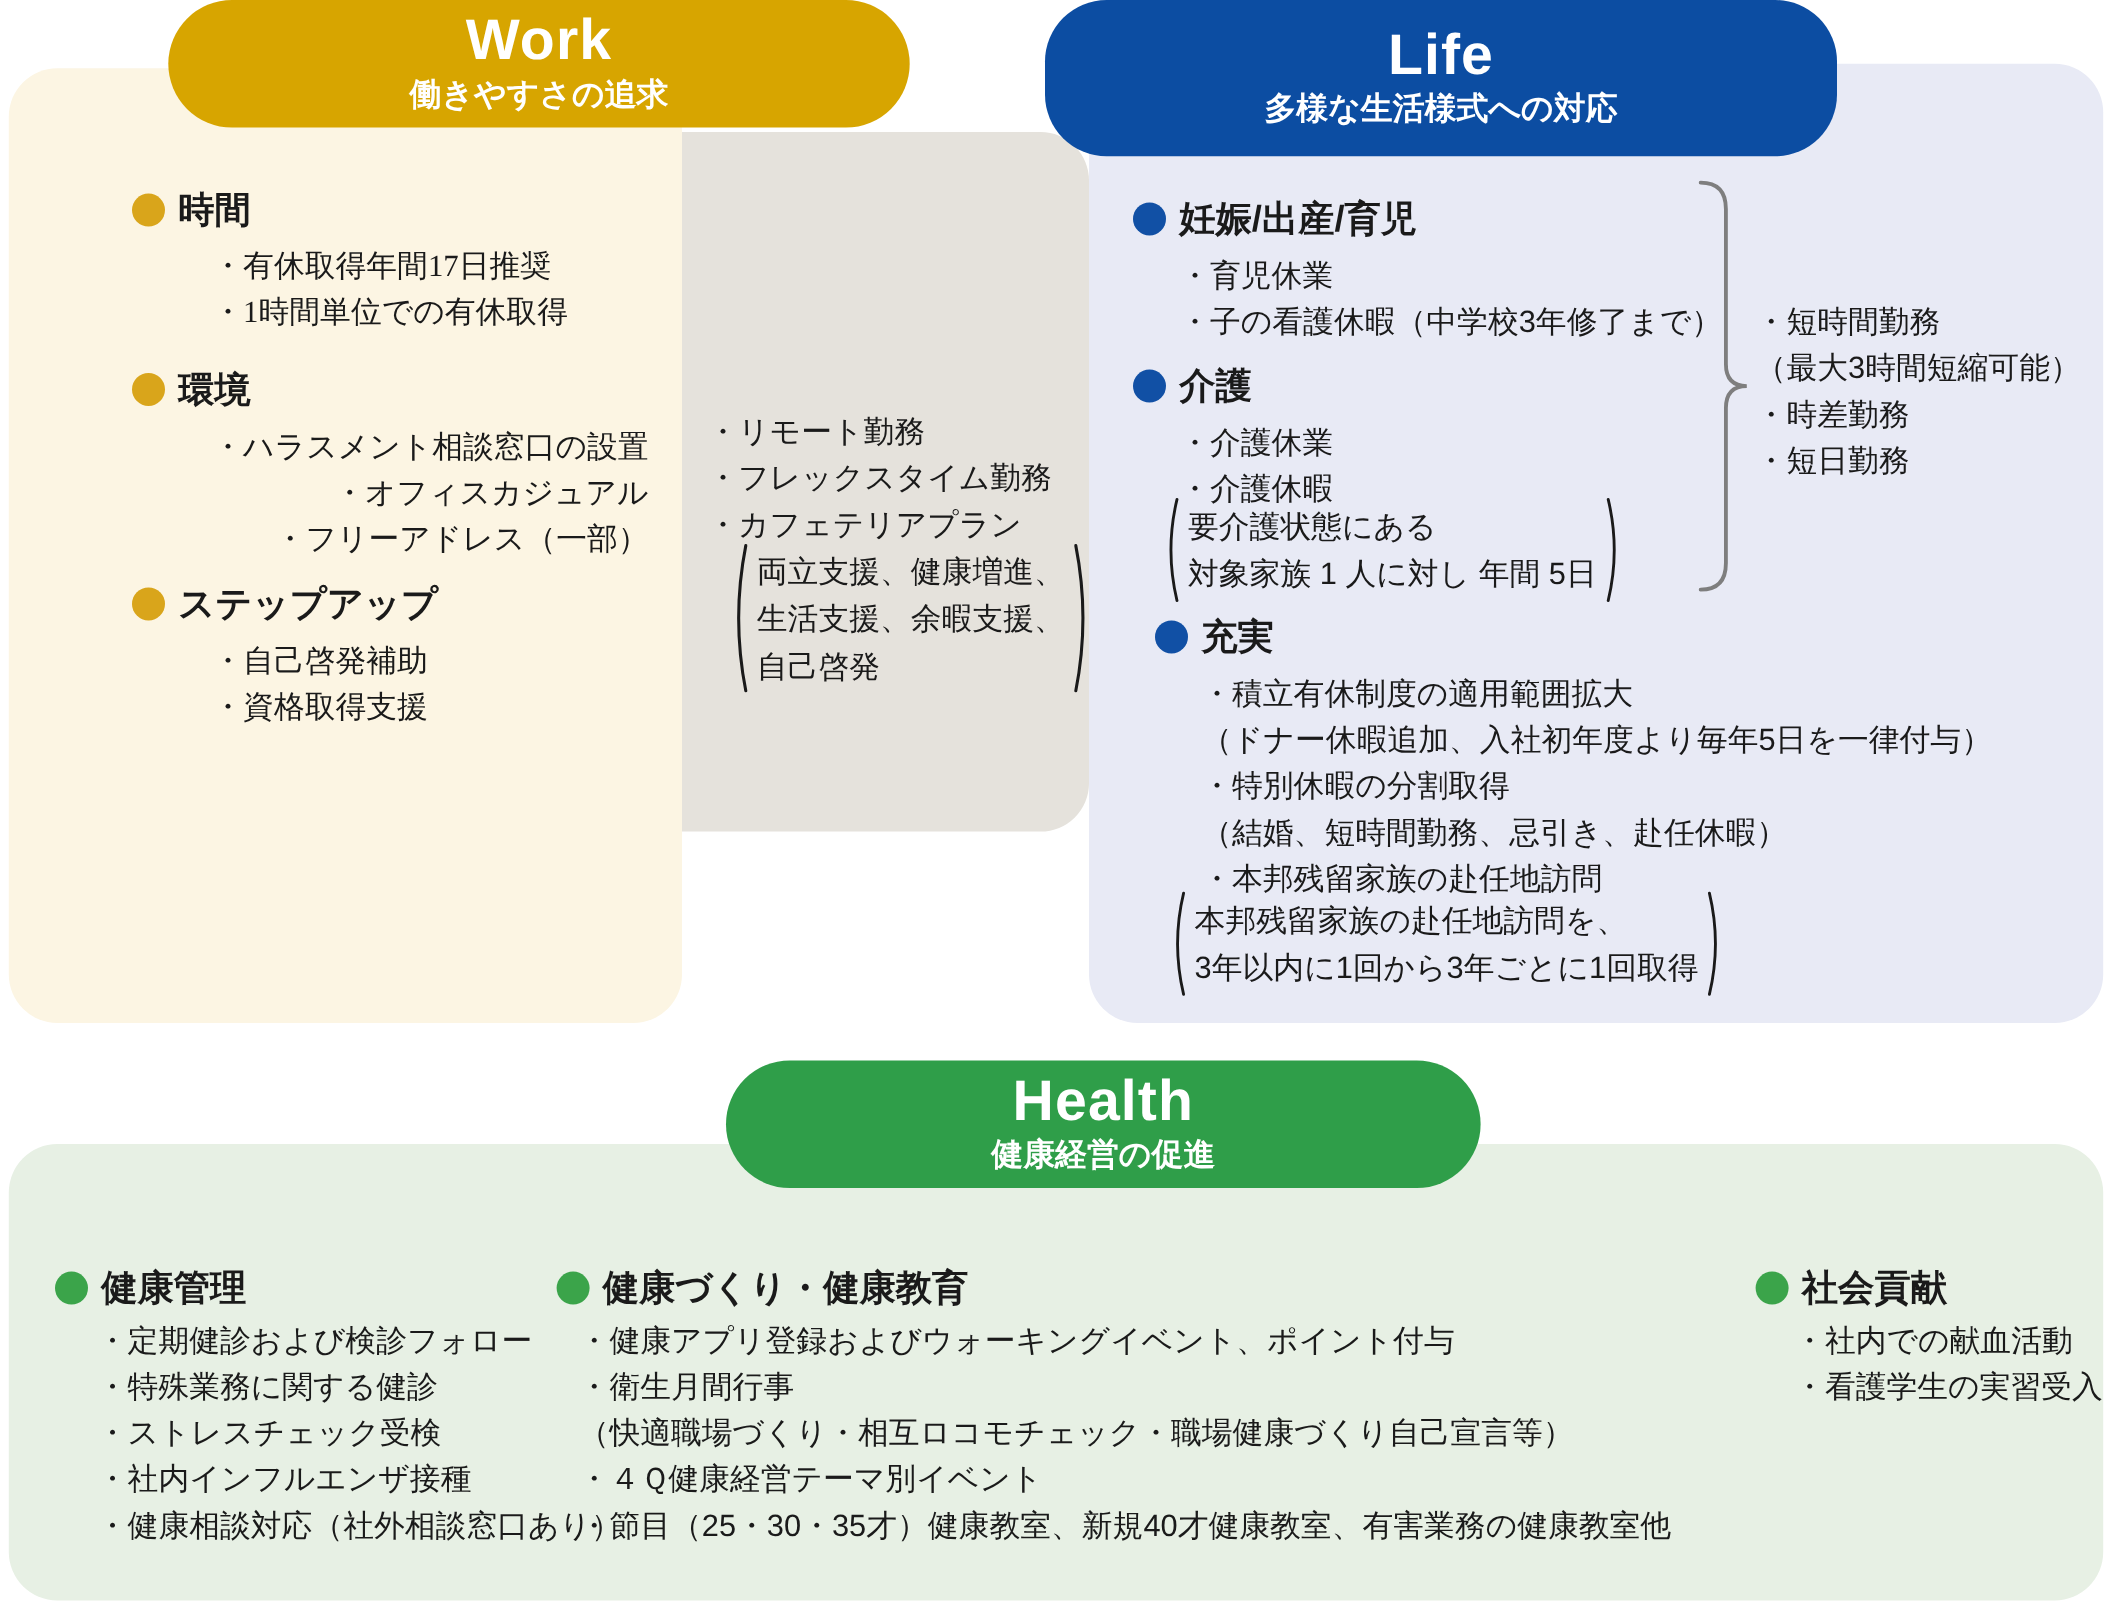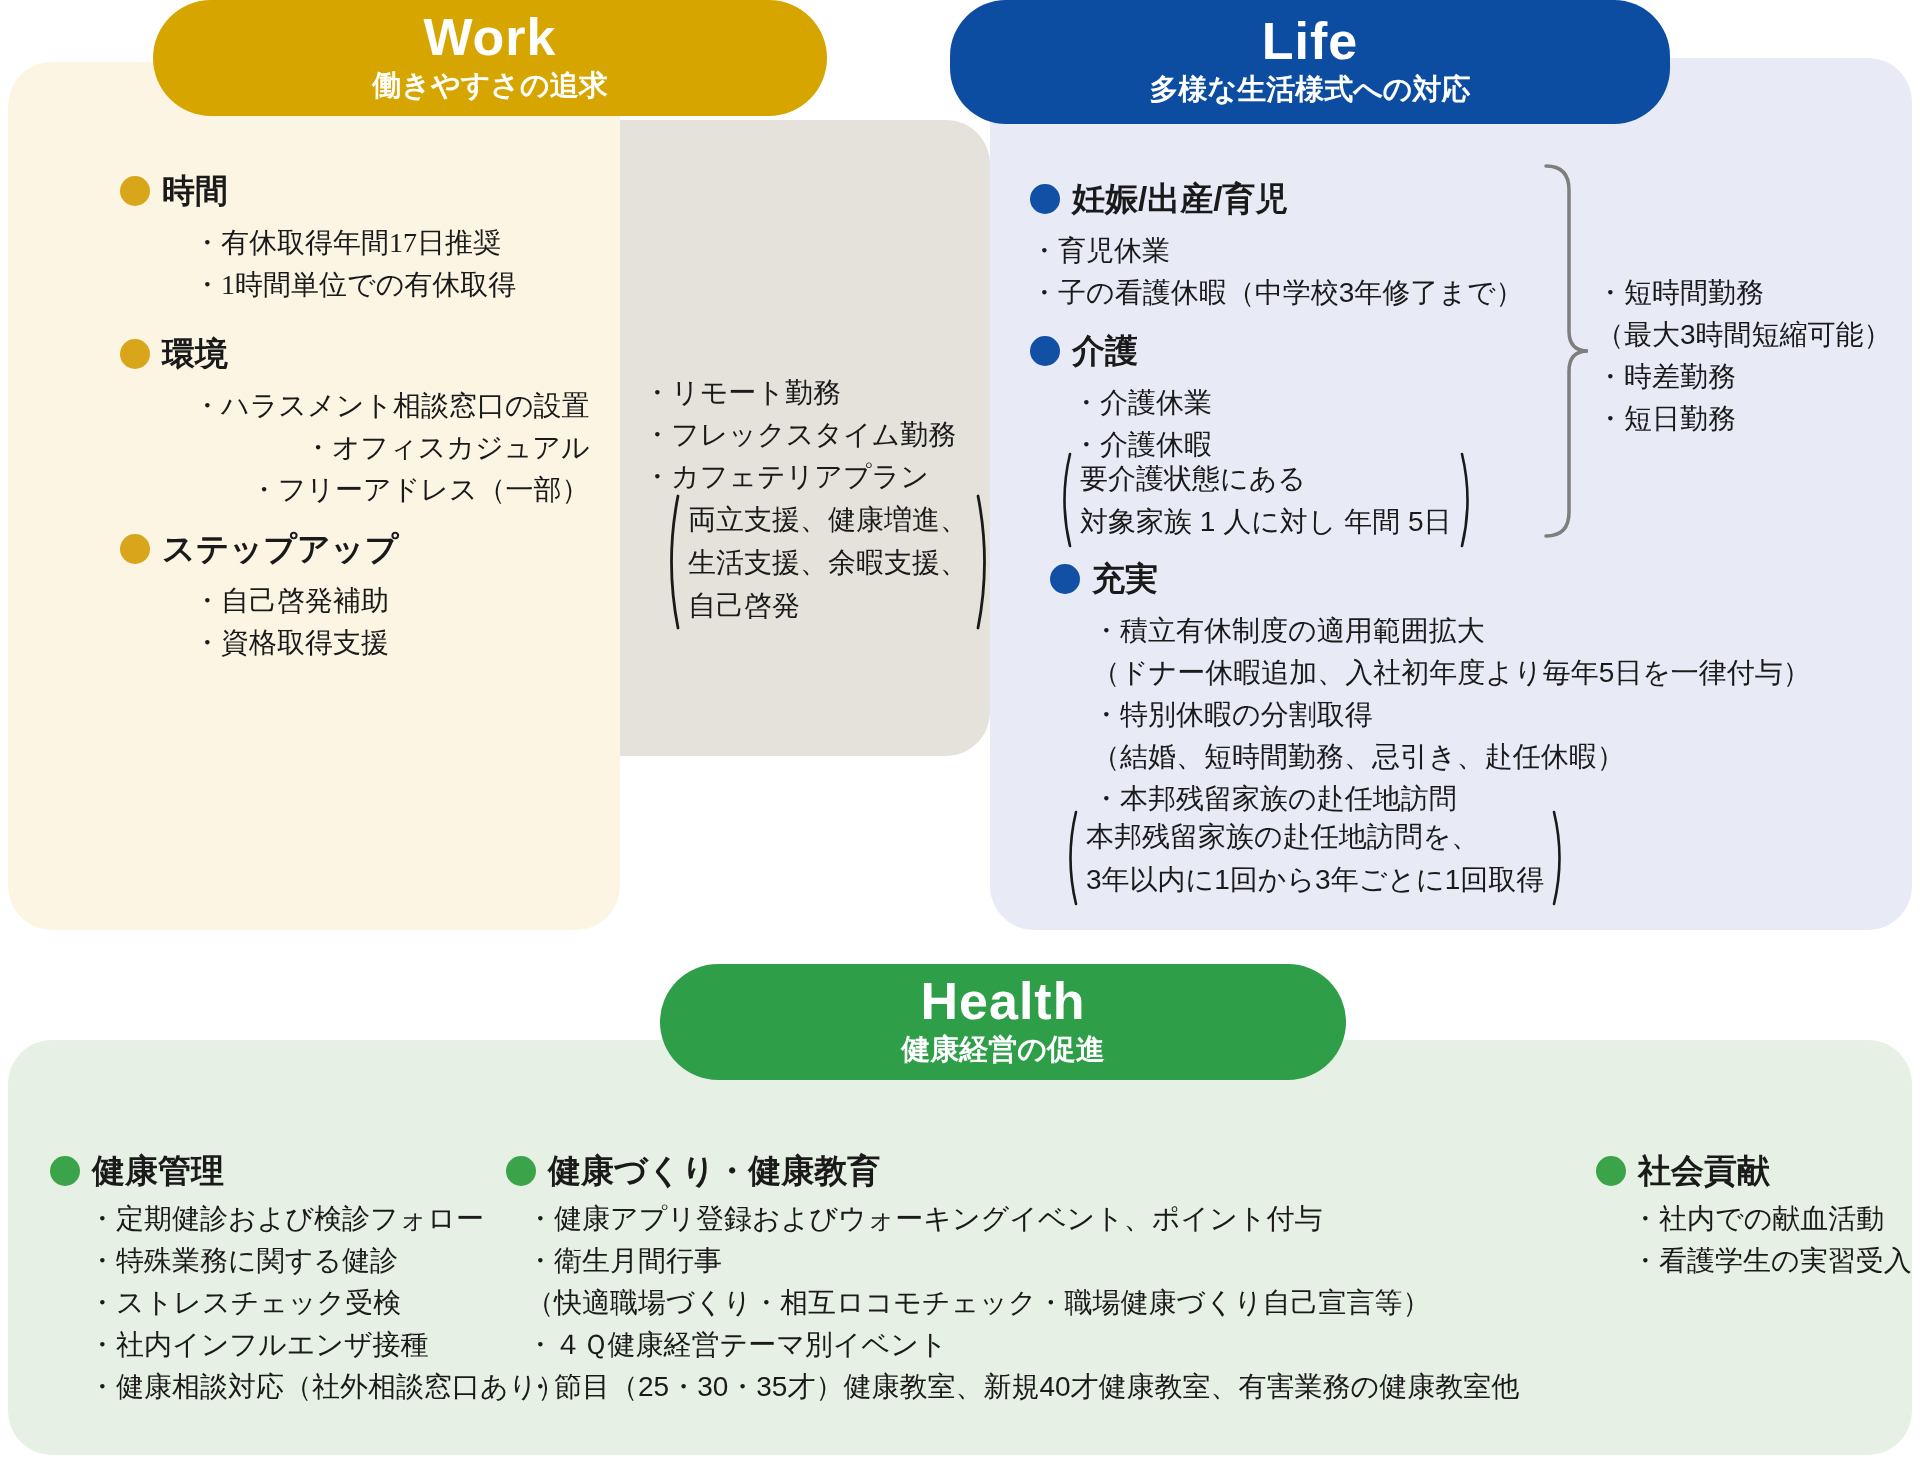--- a/index.html
+++ b/index.html
@@ -11,21 +11,21 @@
   .panel-work{left:8px;top:62px;width:612px;height:868px;background:#FCF5E3;}
   .panel-shared{left:620px;top:120px;width:370px;height:636px;background:#E5E2DC;border-radius:0 44px 44px 0;}
   .panel-life{left:990px;top:58px;width:922px;height:872px;background:#E8EAF5;}
   .panel-health{left:8px;top:1040px;width:1904px;height:415px;background:#E7F0E4;}
 
   .pill{
     position:absolute;z-index:3;display:flex;flex-direction:column;align-items:center;justify-content:center;
     color:#ffffff;text-align:left;
   }
   .pill-work{left:153px;top:0;width:674px;height:116px;background:#D7A500;border-radius:58px;}
-  .pill-life{left:950px;top:0;width:720px;height:124px;background:#0C4DA2;border-radius:56px;}
+  .pill-life{left:950px;top:0;width:720px;height:142px;background:#0C4DA2;border-radius:56px;}
   .pill-health{left:660px;top:964px;width:686px;height:116px;background:#2F9E49;border-radius:58px;}
   .pill .t{font-size:52px;font-weight:bold;line-height:1.05;letter-spacing:1px;}
   .pill .s{font-size:29px;font-weight:bold;margin-top:2px;}
 
   .group{position:absolute;z-index:4;white-space:nowrap;}
   .ghead{display:flex;align-items:center;font-size:33px;font-weight:bold;line-height:42px;}
   .dot{width:30px;height:30px;border-radius:50%;margin-right:12px;flex:none;}
   .dot-gold{background:#D9A51B;}
   .dot-blue{background:#1150A5;}
   .dot-green{background:#3BA44A;}
@@ -115,21 +115,21 @@
     <svg class="paren" width="20" height="140" viewBox="0 0 20 140">
         <path d="M4,4 Q17,70 4,136" stroke="#1a1a1a" stroke-width="2.8" fill="none" stroke-linecap="round"></path>
       </svg>
   </div>
 
   <div class="group" style="left:1030px;top:178px;">
     <div class="ghead">
       <span class="dot dot-blue"></span>
       <span>妊娠/出産/育児</span>
     </div>
-    <div class="items" style="">
+    <div class="items" style="margin-left:42px;">
       <div class="li">・育児休業</div>
       <div class="li">・子の看護休暇（中学校3年修了まで）</div>
     </div>
   </div>
 
   <div class="group" style="left:1030px;top:330px;">
     <div class="ghead">
       <span class="dot dot-blue"></span>
       <span>介護</span>
     </div>

